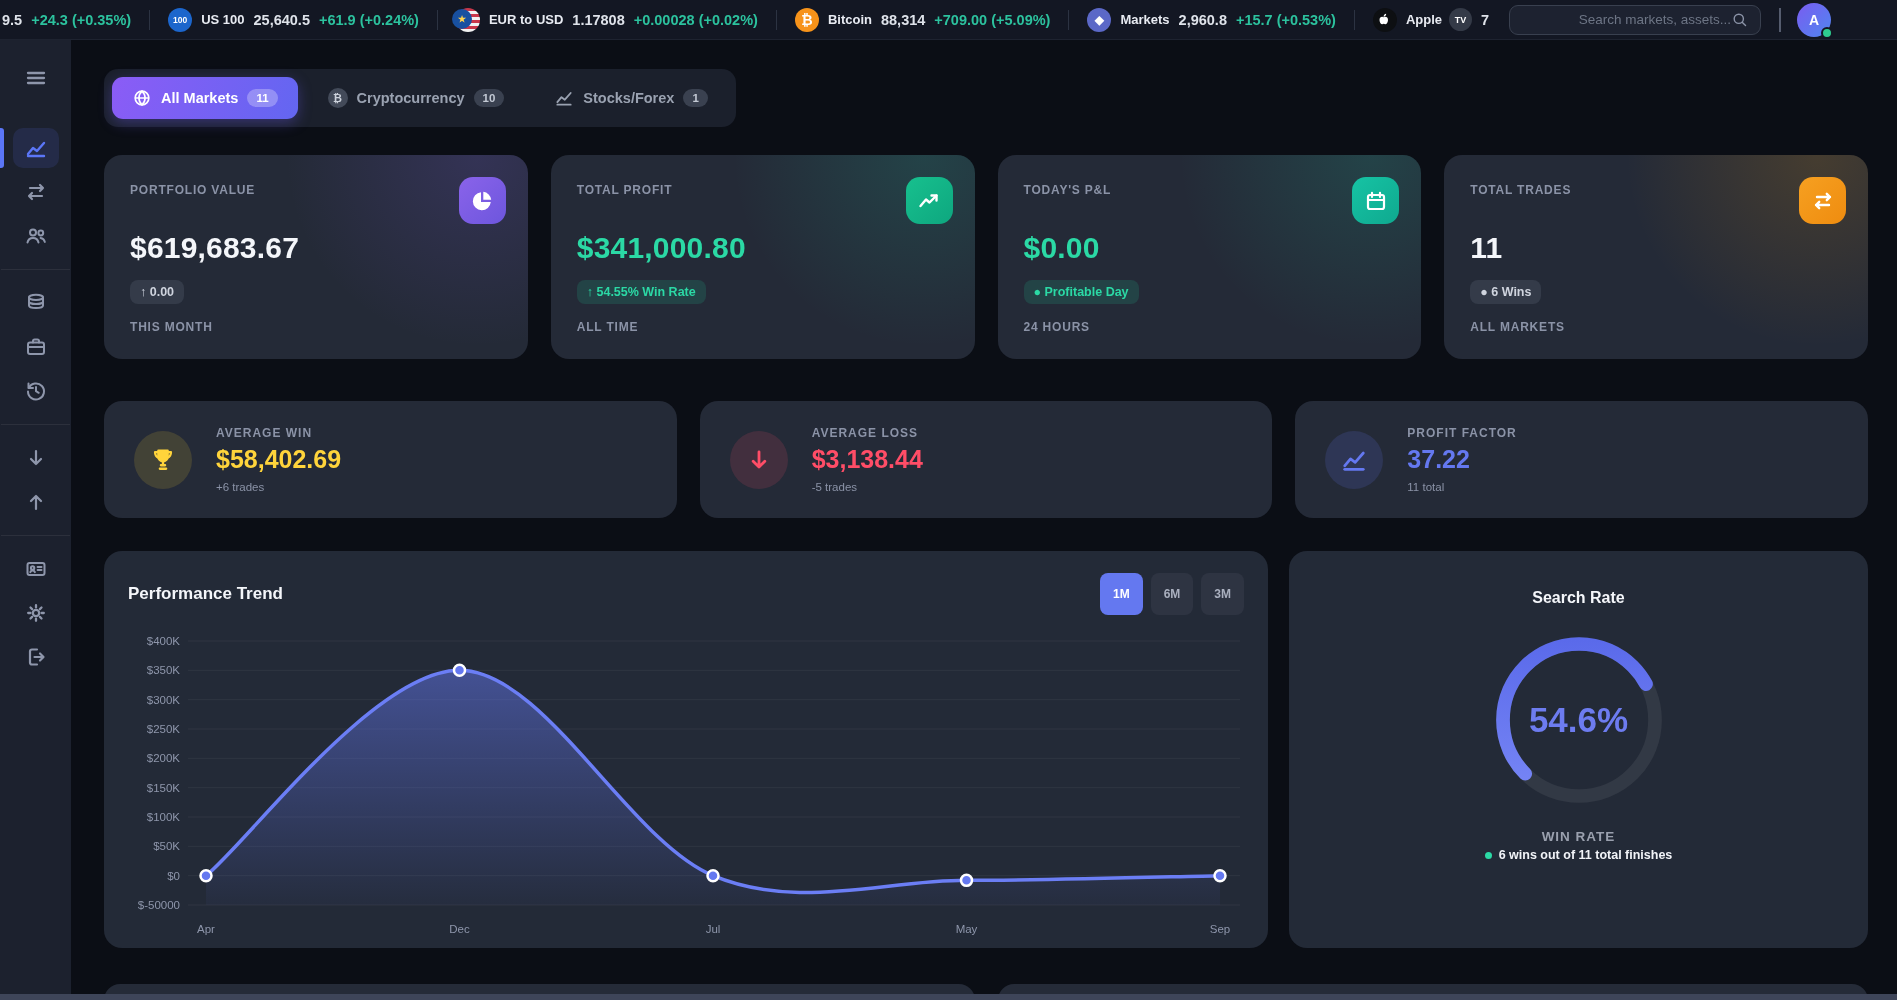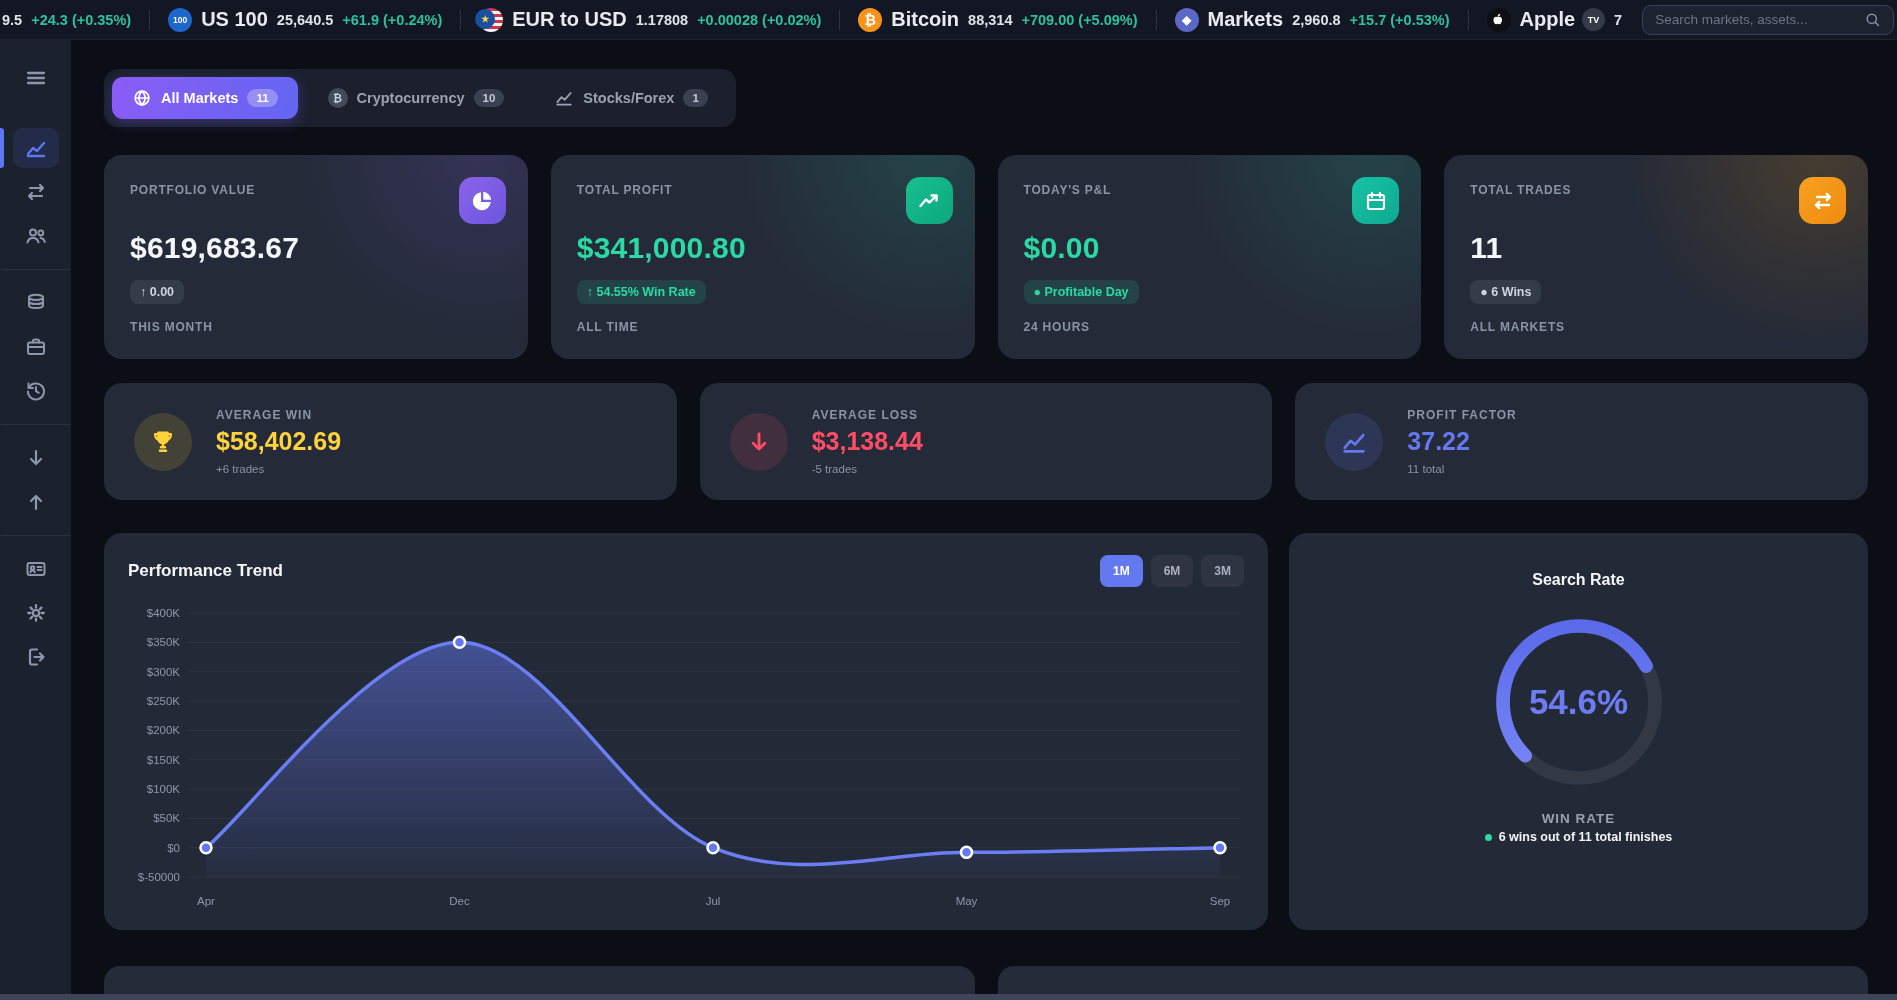--- a/index.html
+++ b/index.html
@@ -5,41 +5,41 @@
   * { margin:0; padding:0; box-sizing:border-box; }
   html,body { width:1897px; height:1000px; overflow:hidden; background:#0b0e15;
     font-family:"Liberation Sans", sans-serif; }
   .app { position:relative; width:1897px; height:1000px; }
 
   
   .topbar { height:40px; background:#131723; display:flex; align-items:center;
     border-bottom:1px solid #1e2330; overflow:hidden; white-space:nowrap; }
   .tk-item { display:flex; align-items:center; gap:9px; padding:0 18px; cursor:pointer; }
   .tk-item:first-child { padding-left:2px; }
-  .tk-sym { color:#e8ebf2; font-weight:700; font-size:20px; }
+  .tk-sym { color:#e8ebf2; font-weight:700; font-size:13px; }
   .tk-val { color:#dfe3ea; font-weight:600; font-size:14.5px; }
   .tk-chg { color:#2cc29e; font-weight:600; font-size:14.5px; }
   .tk-div { width:1px; height:20px; background:#2c3342; flex:none; }
   .coin { width:24px; height:24px; border-radius:50%; display:flex; align-items:center;
     justify-content:center; color:#fff; font-weight:700; flex:none; }
   .coin-us100 { background:#1c66cc; font-size:8.5px; }
   .coin-btc { background:#f7931a; font-size:14px; }
   .coin-eth { background:#5b68c7; font-size:12px; }
   .coin-apple { background:#0d0f12; }
   .coin-eur { position:relative; background:repeating-linear-gradient(180deg,#c9374a 0 3px,#f2f2f2 3px 6px); overflow:visible; }
   .coin-eur::after { content:"★"; position:absolute; left:-4px; top:1px; width:20px; height:20px;
     background:#1850a0; border-radius:50%; color:#ffd34d; font-size:9px; display:flex;
     align-items:center; justify-content:center; }
   .tv-badge { width:23px; height:23px; border-radius:50%; background:#343a47; color:#fff;
     font-weight:700; font-size:9px; display:flex; align-items:center; justify-content:center;
     margin-left:-2px; flex:none; }
   .search-box { display:flex; align-items:center; margin-left:2px; width:252px; height:30px;
     background:#1d2230; border:1px solid #39404f; border-radius:9px; padding:0 12px; flex:none; }
   .search-box input { flex:1; background:transparent; border:none; outline:none;
-    color:#aab1bf; font-size:13.5px; font-family:"Liberation Sans", sans-serif; }
+    color:#aab1bf; font-size:13.5px; font-family:"Liberation Sans", sans-serif;text-align:right; }
   .search-box input::placeholder { color:#6d7585; }
   .bar-sep { width:2px; height:24px; background:#555c6e; margin:0 16px 0 18px; flex:none; }
   .avatar { position:relative; width:34px; height:34px; border-radius:50%; flex:none;
     background:linear-gradient(135deg,#7a5cf0,#4f86f0); color:#fff; font-weight:700;
     font-size:14px; display:flex; align-items:center; justify-content:center; cursor:pointer; }
   .avatar .dot { position:absolute; right:-2px; bottom:-2px; width:12px; height:12px;
     border-radius:50%; background:#2ecc8f; border:2.5px solid #131723; }
 
   
   .shell { display:flex; height:960px; }
@@ -91,41 +91,41 @@
   .scard .footer { color:#8b93a7; font-size:12px; font-weight:700; letter-spacing:0.8px; margin-top:16px; }
   .icon-tile { position:absolute; top:22px; right:22px; width:47px; height:47px;
     border-radius:14px; display:flex; align-items:center; justify-content:center; color:#fff; }
   .icon-tile svg { width:24px; height:24px; }
   .it-purple { background:linear-gradient(135deg,#8a63ea,#6d56dd); }
   .it-green  { background:linear-gradient(135deg,#17c08e,#0ea77f); }
   .it-teal   { background:linear-gradient(135deg,#16c3a4,#0fa98f); }
   .it-orange { background:linear-gradient(135deg,#f6a021,#ef8c0f); }
 
   
-  .metrics { display:grid; grid-template-columns:repeat(3,1fr); gap:23px; margin-top:24px; }
+  .metrics { display:grid; grid-template-columns:repeat(3,1fr); gap:23px; margin-top:42px; }
   .mcard { height:117px; background:#242a37; border-radius:18px; padding:18px 30px;
     display:flex; align-items:center; gap:24px; }
   .mcircle { width:58px; height:58px; border-radius:50%; display:flex; align-items:center;
     justify-content:center; flex:none; }
   .mcircle svg { width:28px; height:28px; }
   .mc-yellow { background:rgba(253,216,53,0.14); color:#ffd43b; }
   .mc-red { background:rgba(255,77,103,0.14); color:#ff4d67; }
   .mc-blue { background:rgba(100,120,240,0.16); color:#6478f0; }
   .mcard .mlabel { color:#8b93a7; font-size:12px; font-weight:700; letter-spacing:1px; }
   .mcard .mvalue { font-size:25px; font-weight:700; margin-top:5px; }
   .mv-yellow { color:#ffd43b; } .mv-red { color:#ff4d67; } .mv-blue { color:#6478f0; }
   .mcard .msub { color:#8b93a7; font-size:11.5px; margin-top:7px; }
 
   
   .charts { display:grid; grid-template-columns:1164px 1fr; gap:21px; margin-top:33px; }
   .pcard { height:397px; background:#232a37; border-radius:18px; padding:22px 24px; }
   .phead { display:flex; align-items:center; justify-content:space-between; }
   .ptitle { color:#f4f6fa; font-size:17px; font-weight:700; }
   .ranges { display:flex; gap:8px; }
-  .rbtn { height:32px; padding:4px 13px; border-radius:8px; background:#2e3442; color:#aab0bf;
+  .rbtn { height:42px; padding:4px 13px; border-radius:8px; background:#2e3442; color:#aab0bf;
     font-size:12px; font-weight:700; display:flex; align-items:center; cursor:pointer; }
   .rbtn.active { background:#6478f0; color:#fff; }
   .trend-wrap { margin-top:12px; }
   .tick { fill:#8e96ab; font-size:11.5px; font-family:"Liberation Sans", sans-serif; }
 
   .ucard { height:397px; background:#232a37; border-radius:18px; padding:26px 24px; text-align:center; }
   .utitle { color:#f4f6fa; font-size:16px; font-weight:700; margin-top:12px; }
   .donut-wrap { position:relative; width:190px; height:190px; margin:18px auto 0; }
   .donut-pct { position:absolute; inset:0; display:flex; align-items:center; justify-content:center;
     color:#6d7cf0; font-size:35px; font-weight:700; }

